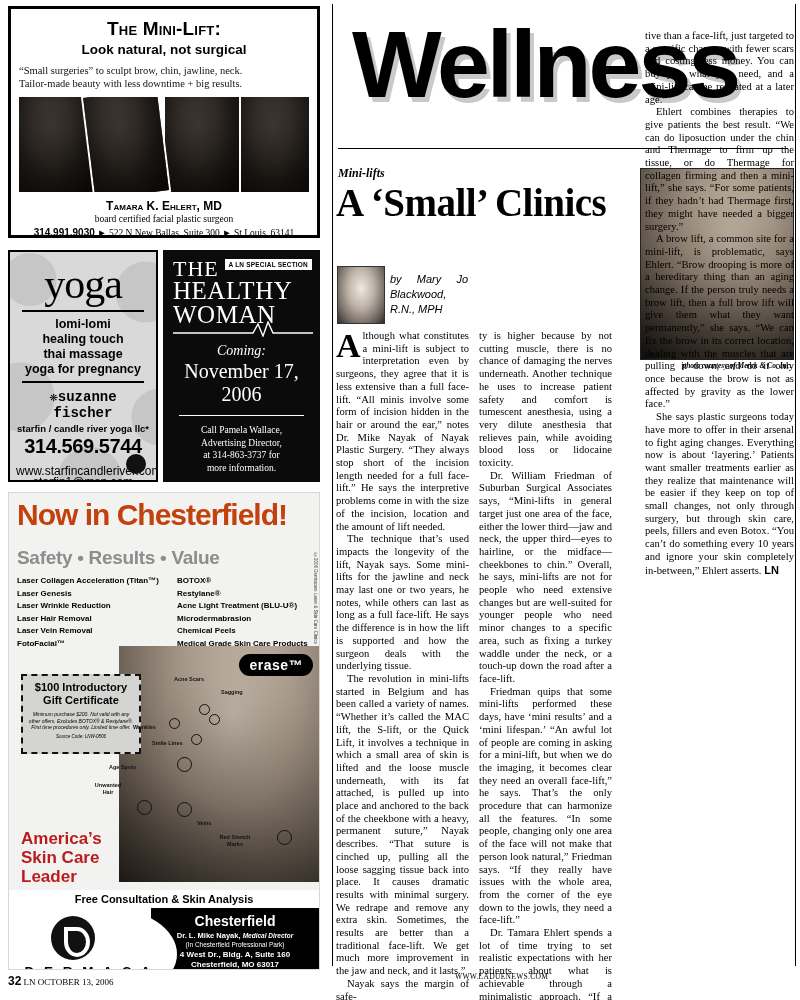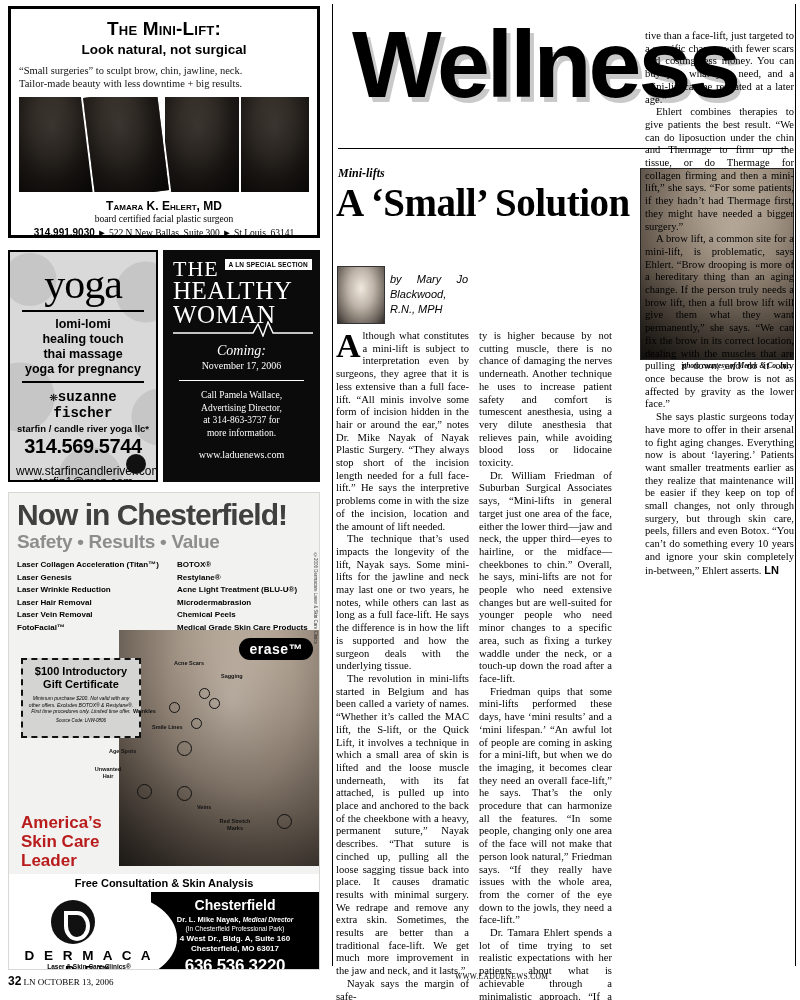--- a/index.html
+++ b/index.html
@@ -111,34 +111,34 @@
   .hw-badge{
     position:absolute;right:8px;top:9px;background:#fff;color:#000;
     font-family:"Liberation Sans",sans-serif;font-weight:bold;font-size:6.5px;
     padding:2px 4px;letter-spacing:.2px;
   }
   .hw-the{font-family:"Liberation Serif",serif;font-size:22px;line-height:21px;letter-spacing:1px;}
   .hw-healthy{font-family:"Liberation Serif",serif;font-size:25px;line-height:24px;letter-spacing:.5px;}
   .hw-woman{font-family:"Liberation Serif",serif;font-size:25px;line-height:24px;letter-spacing:.5px;}
   .hw-ekg{height:16px;margin-top:-6px;position:relative;}
   .hw-coming{text-align:center;font-family:"Liberation Serif",serif;font-size:14px;margin-top:6px;font-style:italic;}
-  .hw-date{text-align:center;font-family:"Liberation Serif",serif;font-size:10px;margin-top:1px;}
+  .hw-date{text-align:center;font-family:"Liberation Serif",serif;font-size:20px;margin-top:1px;}
   .hw-rule{border-top:1px solid #fff;margin:9px 6px 8px 6px;}
   .hw-call{text-align:center;font-family:"Liberation Serif",serif;font-size:9.5px;line-height:12.5px;}
   .hw-url{text-align:center;font-family:"Liberation Serif",serif;font-size:10px;margin-top:10px;}
 
   
   .ad-derm{
     position:absolute;left:8px;top:492px;width:312px;height:478px;
     background:#f2f2f0;box-sizing:border-box;overflow:hidden;
     border:1px solid #d8d8d4;
   }
   .dc-head{
     font-family:"Liberation Sans",sans-serif;font-weight:bold;font-size:30px;
-    color:#404040;margin:6px 0 0 8px;letter-spacing:-1px;line-height:32px;
+    color:#c2410c;margin:6px 0 16px 8px;letter-spacing:-1px;line-height:32px;
   }
   .dc-sub{
     font-family:"Liberation Sans",sans-serif;font-weight:bold;font-size:19px;
     color:#8d8d8d;margin:0 0 5px 8px;letter-spacing:-.3px;
   }
   .dc-cols{display:flex;margin:6px 0 0 8px;gap:10px;}
   .dc-col{font-family:"Liberation Sans",sans-serif;font-weight:bold;font-size:8px;line-height:12.5px;}
   .dc-col.c1{width:150px;}
   .dc-body{position:relative;height:238px;margin-top:2px;}
   .dc-photo{
@@ -449,21 +449,21 @@
     </div>
   </div>
 
   <div class="vrule"></div>
   <div class="vrule2"></div>
 
   <div class="masthead">Wellness</div>
   <div class="mast-rule"></div>
 
   <div class="kicker">Mini-lifts</div>
-  <div class="headline">A ‘Small’ Solution</div>
+  <div class="headline">A ‘Small’ Clinics</div>
 
   <div class="artphoto"></div>
   <div class="artphoto-cap">photo courtesy of Merck &amp; Co. Inc.</div>
 
   <div class="byline-photo"></div>
   <div class="byline-txt">by Mary Jo Blackwood, R.N., MPH</div>
 
   <div class="cols">
     <div class="col col1">
       <p><span class="dropcap">A</span><span>lthough what constitutes a mini-lift is subject to interpretation even by surgeons, they agree that it is less extensive than a full face-lift. “All minis involve some form of incision hidden in the hair or around the ear,” notes Dr. Mike Nayak of Nayak Plastic Surgery. “They always stop short of the incision length needed for a full face-lift.” He says the interpretive problems come in with the size of the incision, location and the amount of lift needed.</span></p>

